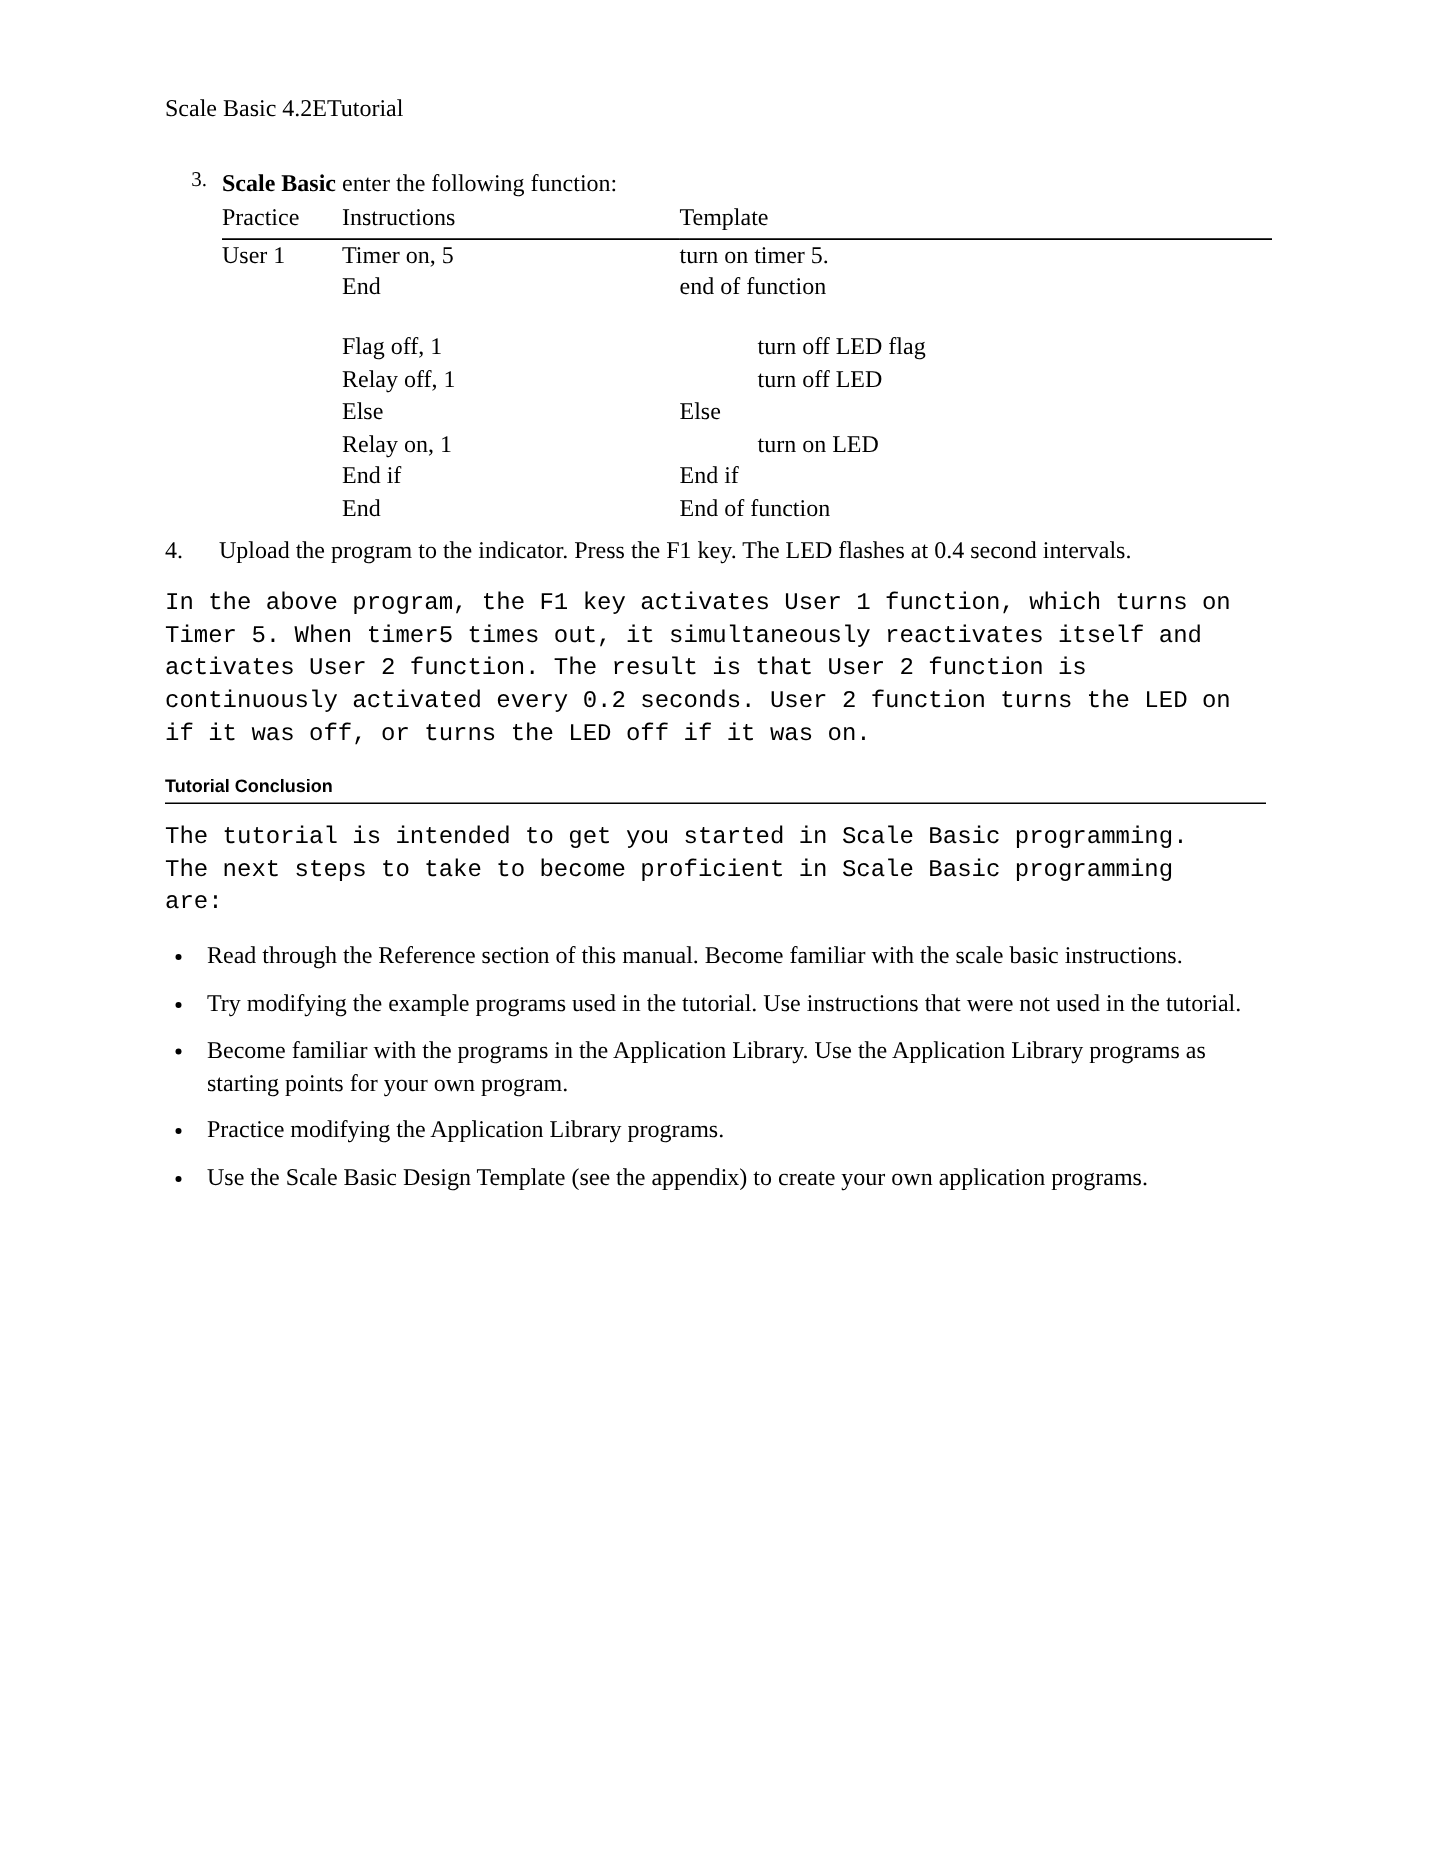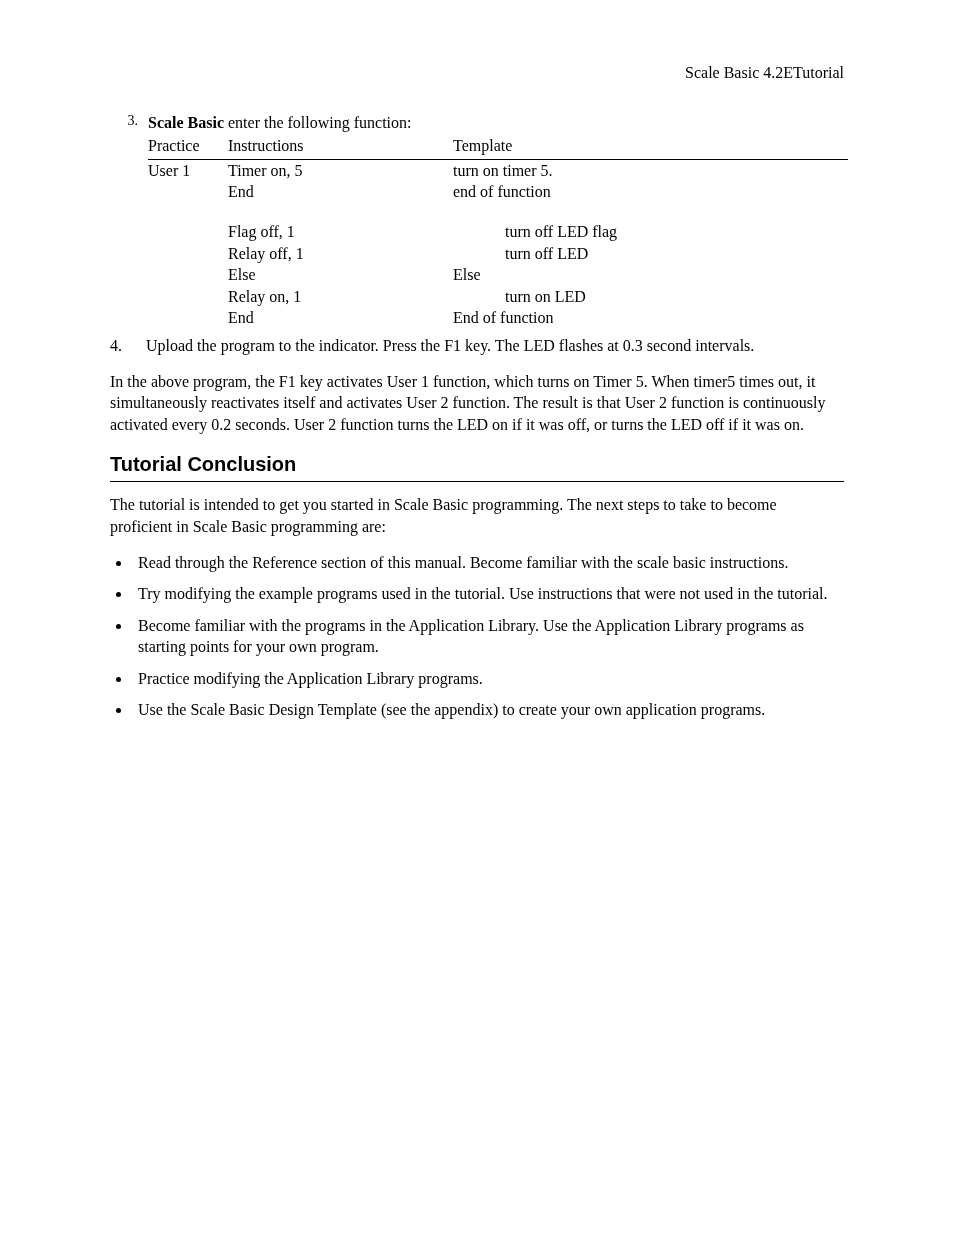--- a/index.html
+++ b/index.html
@@ -8,21 +8,21 @@
     color: #000;
     background: #fff;
     margin: 0;
     padding: 62px 110px 60px 110px;
     width: 954px;
     box-sizing: border-box;
     line-height: 1.35;
   }
   .top-header {
     display: flex;
-    justify-content: flex-end;
+    justify-content: flex-start;
     margin-bottom: 28px;
   }
   .ol3 {
     margin: 0 0 6px 0;
     padding: 0;
   }
   .li3-num {
     display: inline-block;
     width: 28px;
     font-size: 14px;
@@ -66,24 +66,25 @@
     vertical-align: top;
   }
   .li4-body {
     display: inline-block;
     vertical-align: top;
     width: 690px;
     padding-left: 16px;
   }
   .para {
     margin: 0 16px 14px 0;
+    font-family: Liberation Mono, monospace;
   }
   h2.section {
     font-family: Arial, Helvetica, sans-serif;
-    font-size: 20px;
+    font-size: 12px;
     font-weight: bold;
     border-bottom: 1.5px solid #000;
     padding-bottom: 3px;
     margin: 16px 0 12px 0;
   }
   ul.bullets {
     list-style: disc;
     margin: 0 0 0 22px;
     padding: 0;
   }
@@ -147,31 +148,36 @@
             <td>Else</td>
             <td>Else</td>
           </tr>
           <tr>
             <td></td>
             <td>Relay on, 1</td>
             <td><span class="indent1"></span>turn on LED</td>
           </tr>
           <tr>
             <td></td>
+            <td>End if</td>
+            <td>End if</td>
+          </tr>
+          <tr>
+            <td></td>
             <td>End</td>
             <td>End of function</td>
           </tr>
         </tbody>
     </table>
   </span>
 </div>
 
 <div class="li4">
   <span class="li4-num">4.</span>
-  <span class="li4-body">Upload the program to the indicator.  Press the F1 key.  The LED flashes at 0.3 second intervals.</span>
+  <span class="li4-body">Upload the program to the indicator.  Press the F1 key.  The LED flashes at 0.4 second intervals.</span>
 </div>
 
 <p class="para">In the above program, the F1 key activates User 1 function, which turns on Timer 5.  When timer5 times out, it simultaneously reactivates itself and activates User 2 function.   The result is that User 2 function is continuously  activated every 0.2 seconds.  User 2 function turns the LED on if it was off, or turns the LED off if it was on.</p>
 
 <h2 class="section">Tutorial Conclusion</h2>
 
 <p class="para">The tutorial is intended to get you started in Scale Basic programming. The next steps to take to become proficient in Scale Basic programming are:</p>
 
 <ul class="bullets" id="bullets">
     <li>Read through the Reference section of this manual.  Become familiar with the scale basic instructions.</li>

